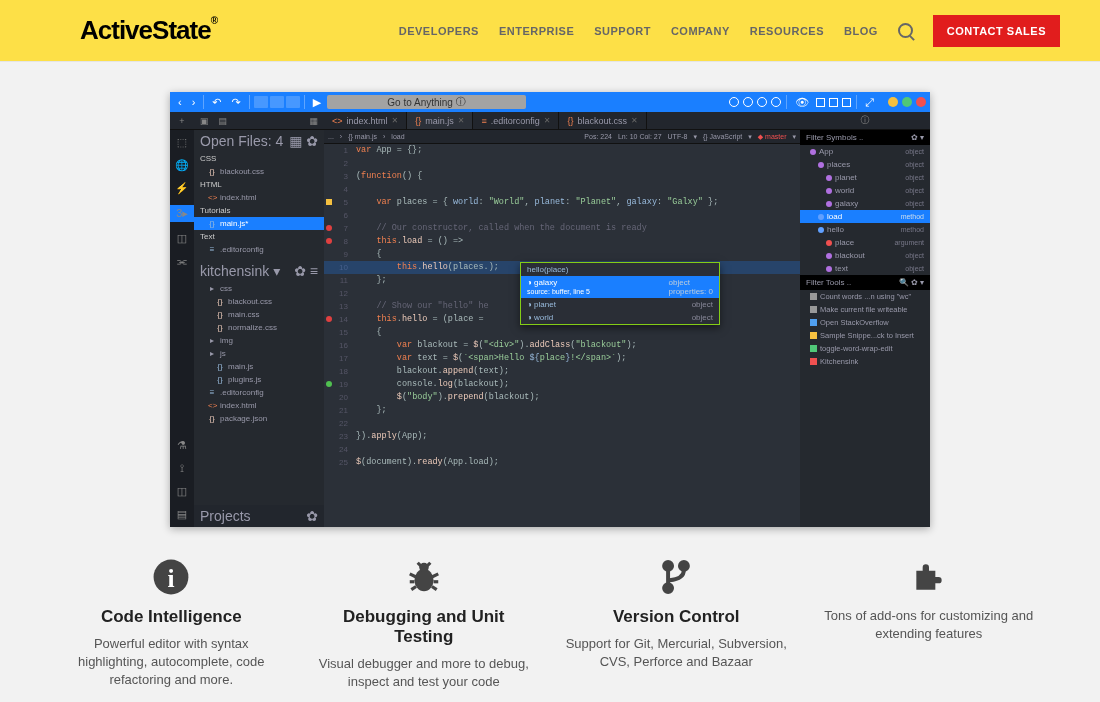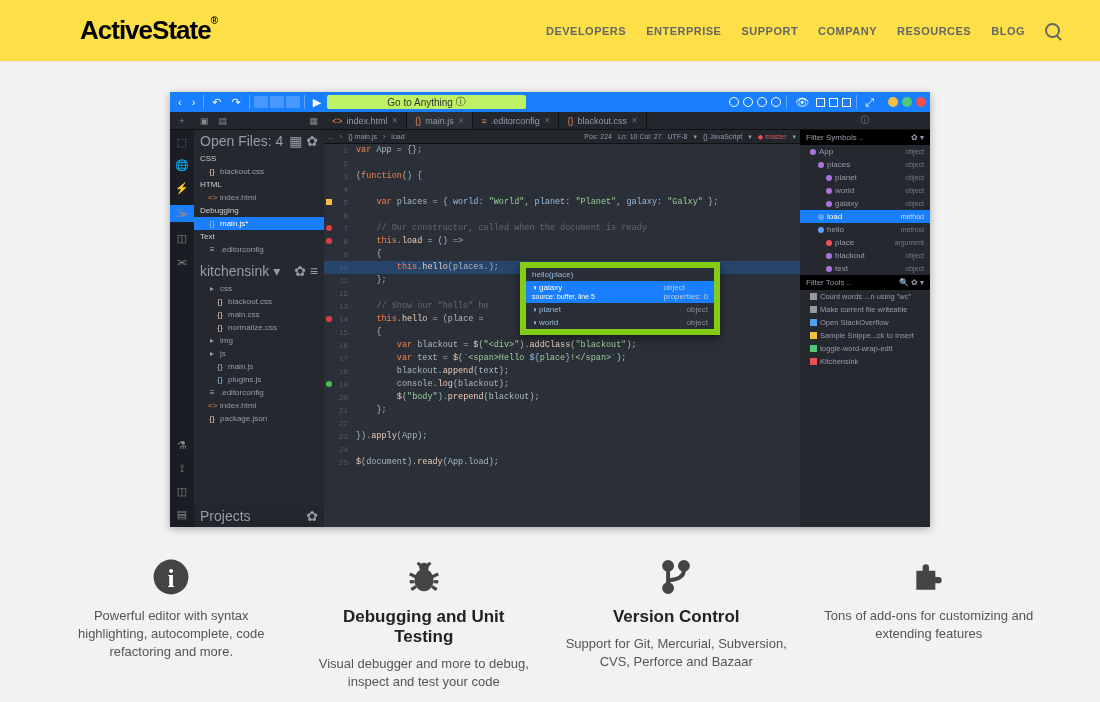--- a/index.html
+++ b/index.html
@@ -10,21 +10,21 @@
 .nav{margin-left:auto;display:flex;align-items:center;gap:20px;font-size:11px;font-weight:700;color:#666;letter-spacing:.5px}
 .nav a{color:#666;text-decoration:none;cursor:pointer}
 .search-ic{width:15px;height:15px;border:2px solid #666;border-radius:50%;position:relative}
 .search-ic:after{content:"";position:absolute;width:6px;height:2px;background:#666;transform:rotate(45deg);bottom:-3px;right:-4px}
 .contact{background:#e11d1d;color:#fff;padding:10px 14px;font-size:11px;font-weight:700;letter-spacing:.5px}
 .editor{margin:30px auto 0;width:760px;height:435px;background:#2b3038;box-shadow:0 2px 8px rgba(0,0,0,.3);font-size:9px;color:#aab;overflow:hidden;position:relative}
 .topbar{height:20px;background:#1a7fff;display:flex;align-items:center;padding:0 4px;gap:2px}
 .topbar .arr{color:#fff;padding:0 4px;font-size:11px}
 .topbar .sep{width:1px;height:14px;background:rgba(255,255,255,.3);margin:0 2px}
 .topbar .icb{width:14px;height:12px;background:rgba(255,255,255,.2);border-radius:1px}
-.topbar .goto{flex:1;max-width:200px;margin:0 auto;height:14px;background:#bef264;border-radius:2px;display:flex;align-items:center;justify-content:center;color:#333;font-size:10px}
+.topbar .goto{flex:1;max-width:200px;margin:0 auto;height:14px;background:#a3a3a3;border-radius:2px;display:flex;align-items:center;justify-content:center;color:#333;font-size:10px}
 .topbar .dot{width:10px;height:10px;border:1px solid #fff;border-radius:50%;margin:0 1px}
 .topbar .sq{width:9px;height:9px;border:1px solid #fff;margin:0 1px}
 .topbar .end{display:flex;gap:4px;margin-left:8px}
 .topbar .cir{width:10px;height:10px;border-radius:50%}
 .tabbar{height:18px;background:#22262d;display:flex;align-items:center;border-bottom:1px solid #111}
 .tab{padding:0 8px;height:100%;display:flex;align-items:center;gap:4px;color:#99a;border-right:1px solid #111}
 .tab.act{background:#2b3038}
 .tab .x{color:#666;font-size:8px}
 .main{display:flex;height:calc(100% - 38px)}
 .side{width:24px;background:#1a1d23;display:flex;flex-direction:column;align-items:center;gap:10px;padding-top:6px}
@@ -41,21 +41,21 @@
 .code .info span{white-space:nowrap}
 .code .info .r{margin-left:auto;display:flex;gap:6px}
 .gutter{position:absolute;left:0;top:14px;width:28px;text-align:right;color:#556;font-size:8px;line-height:13px;padding-right:4px}
 .gutter div{height:13px;position:relative}
 .gutter .bp{position:absolute;left:2px;top:3px;width:6px;height:6px;background:#e04040;border-radius:50%}
 .gutter .bpg{position:absolute;left:2px;top:3px;width:6px;height:6px;background:#50c050;border-radius:50%}
 .gutter .warn{position:absolute;left:2px;top:3px;width:6px;height:6px;background:#f5c040}
 .lines{position:absolute;left:32px;top:14px;right:0;font-family:Liberation Mono, monospace;font-size:8.5px;line-height:13px;white-space:pre;color:#abb}
 .lines div{height:13px}
 .k{color:#f08050}.s{color:#9c9}.c{color:#667}.fn{color:#ecb}.pr{color:#9bd}
-.popup{position:absolute;left:196px;top:132px;width:200px;background:#2a2e36;border:6px solid #84cc16;font-size:8px;box-shadow:0 3px 8px rgba(0,0,0,.5);z-index:5}
+.popup{position:absolute;left:196px;top:132px;width:200px;background:#2a2e36;border:1px solid #84cc16;font-size:8px;box-shadow:0 3px 8px rgba(0,0,0,.5);z-index:5}
 .popup .ph{padding:2px 6px;color:#9bd}
 .popup .pi{padding:2px 6px;display:flex;color:#9bd}
 .popup .pi.sel{background:#1a7fff;color:#fff}
 .popup .pi .t{margin-left:auto;color:#889}
 .popup .pi.sel .t{color:#bcd}
 .right{width:130px;background:#25292f;overflow:hidden}
 .right .fhdr{padding:3px 6px;font-size:8px;background:#000000;color:#99a;display:flex;align-items:center}
 .right .fhdr .g{margin-left:auto}
 .right .sym{padding:2px 6px 2px 10px;font-size:8px;display:flex;align-items:center;gap:3px;color:#99a}
 .right .sym.sel{background:#1a7fff;color:#fff}
@@ -77,20 +77,21 @@
 <div class="header">
   <div class="logo"><span>ActiveState</span><sup>®</sup></div>
   <div class="nav">
     <a>DEVELOPERS</a>
     <a>ENTERPRISE</a>
     <a>SUPPORT</a>
     <a>COMPANY</a>
     <a>RESOURCES</a>
     <a>BLOG</a>
     <span class="search-ic"></span>
+    <span class="contact">CONTACT SALES</span>
   </div>
 </div>
 
 <div class="editor">
   <div class="topbar">
     <span class="arr">‹</span>
     <span class="arr">›</span>
     <span class="sep"></span>
     <span class="arr">↶</span>
     <span class="arr">↷</span>
@@ -153,21 +154,21 @@
     <div class="panel">
       <div class="hdr">
           <span>Open Files: 4</span>
           <span class="g">▦ ✿</span>
         </div>
       <div id="openfiles">
           <div class="cat">CSS</div>
           <div class="item"><span class="ic" style="color:#ecb">{}</span>blackout.css</div>
           <div class="cat">HTML</div>
           <div class="item"><span class="ic" style="color:#f08050">&lt;&gt;</span>index.html</div>
-          <div class="cat">Debugging</div>
+          <div class="cat">Tutorials</div>
           <div class="item sel"><span class="ic" style="color:#9bd">{}</span>main.js*</div>
           <div class="cat">Text</div>
           <div class="item"><span class="ic" style="color:#9bd">≡</span>.editorconfig</div>
         </div>
       <div class="hdr" style="margin-top:4px"><span>kitchensink</span> ▾<span class="g">✿ ≡</span></div>
       <div id="projtree">
           <div class="item" style="padding-left: 14px;"><span class="ic" style="color:#99a">▸</span>css</div>
           <div class="item" style="padding-left: 22px;"><span class="ic" style="color:#ecb">{}</span>blackout.css</div>
           <div class="item" style="padding-left: 22px;"><span class="ic" style="color:#ecb">{}</span>main.css</div>
           <div class="item" style="padding-left: 22px;"><span class="ic" style="color:#ecb">{}</span>normalize.css</div>
@@ -279,20 +280,21 @@
 </div>
 
 <div class="features">
   <div class="feat">
     <div class="ic">
         <svg width="38" height="38" viewBox="0 0 24 24" fill="#444">
           <circle cx="12" cy="12" r="11"></circle>
           <text x="12" y="18" text-anchor="middle" fill="#fff" font-size="16" font-weight="bold" font-family="serif">i</text>
         </svg>
       </div>
+    <h3>Code Intelligence</h3>
     <p>Powerful editor with syntax highlighting, autocomplete, code refactoring and more.</p>
   </div>
   <div class="feat">
     <div class="ic">
         <svg width="38" height="38" viewBox="0 0 24 24" fill="#444">
           <ellipse cx="12" cy="14" rx="6" ry="7"></ellipse>
           <circle cx="12" cy="6" r="3"></circle>
           <line x1="3" y1="10" x2="7" y2="12" stroke="#444" stroke-width="2"></line>
           <line x1="21" y1="10" x2="17" y2="12" stroke="#444" stroke-width="2"></line>
           <line x1="3" y1="15" x2="6" y2="15" stroke="#444" stroke-width="2"></line>

